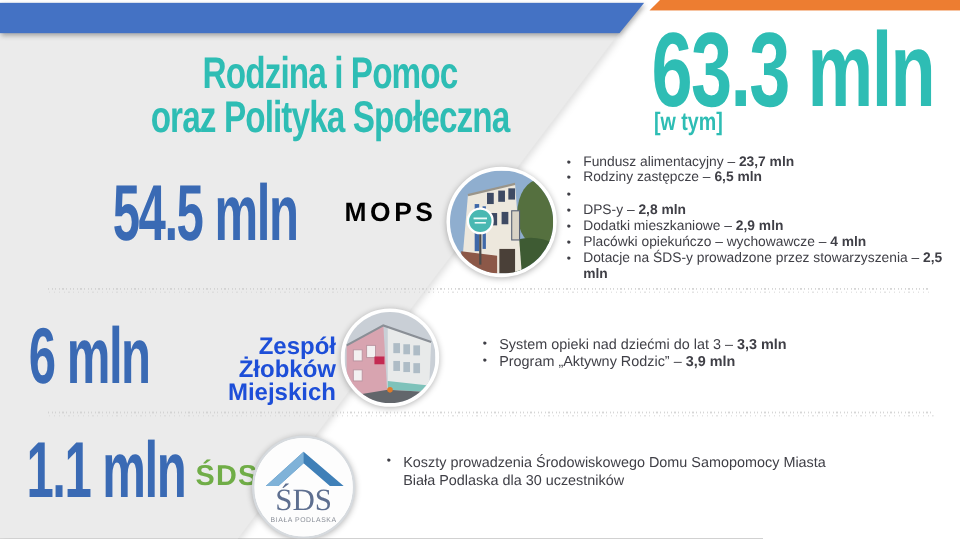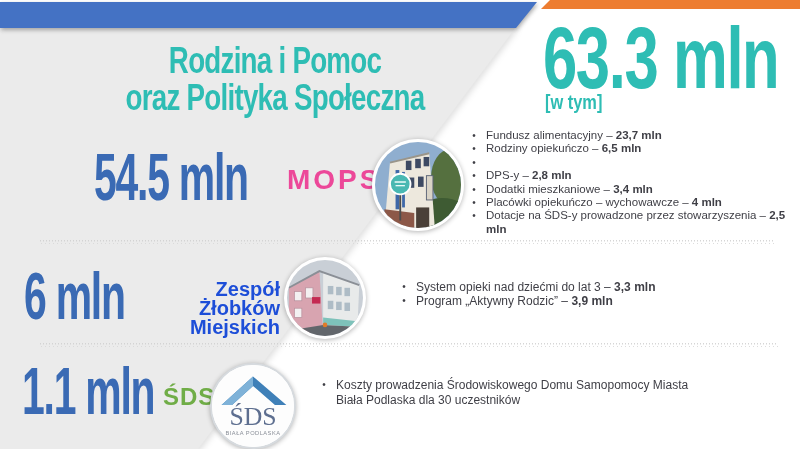--- a/index.html
+++ b/index.html
@@ -38,22 +38,22 @@
     line-height:.9;transform:scaleX(.70);transform-origin:0 0;letter-spacing:-2px;white-space:nowrap;
   }
   .total-qualifier{
     position:absolute;left:545px;top:90px;font-weight:bold;color:#2ebdb4;font-size:21px;
     transform:scaleX(.78);transform-origin:0 0;white-space:nowrap;
   }
   .amt1{left:94px;top:147px;}
   .amt2{left:24px;top:266px;}
   .amt3{left:22px;top:361px;}
   .mops-label{
-    position:absolute;left:287px;top:164px;font-weight:bold;font-size:28px;
-    letter-spacing:3px;color:#ec4899;white-space:nowrap;
+    position:absolute;left:287px;top:164px;font-weight:bold;font-size:22px;
+    letter-spacing:3px;color:#000000;white-space:nowrap;
   }
   .zlobki-label{
     position:absolute;left:130px;top:280px;width:150px;text-align:right;
     font-weight:bold;font-size:20px;line-height:19px;color:#1d4ed8;
   }
   .sds-label{
     position:absolute;left:163px;top:383px;font-weight:bold;font-size:24px;
     letter-spacing:1px;color:#70ad47;white-space:nowrap;
   }
   
@@ -137,32 +137,32 @@
     </svg>
   </div>
 
   <div class="blist list1">
     <div class="row">
         <span class="dot">•</span>
         <span class="t"><span>Fundusz alimentacyjny – </span><b>23,7 mln</b></span>
       </div>
     <div class="row">
         <span class="dot">•</span>
-        <span class="t"><span>Rodziny opiekuńczo – </span><b>6,5 mln</b></span>
+        <span class="t"><span>Rodziny zastępcze – </span><b>6,5 mln</b></span>
       </div>
     <div class="row">
         <span class="dot">•</span>
       </div>
     <div class="row">
         <span class="dot">•</span>
         <span class="t"><span>DPS-y – </span><b>2,8 mln</b></span>
       </div>
     <div class="row">
         <span class="dot">•</span>
-        <span class="t"><span>Dodatki mieszkaniowe – </span><b>3,4 mln</b></span>
+        <span class="t"><span>Dodatki mieszkaniowe – </span><b>2,9 mln</b></span>
       </div>
     <div class="row">
         <span class="dot">•</span>
         <span class="t"><span>Placówki opiekuńczo – wychowawcze – </span><b>4 mln</b></span>
       </div>
     <div class="row">
         <span class="dot">•</span>
         <span class="t"><span>Dotacje na ŚDS-y prowadzone przez stowarzyszenia – </span><b>2,5 mln</b></span>
       </div>
   </div>

